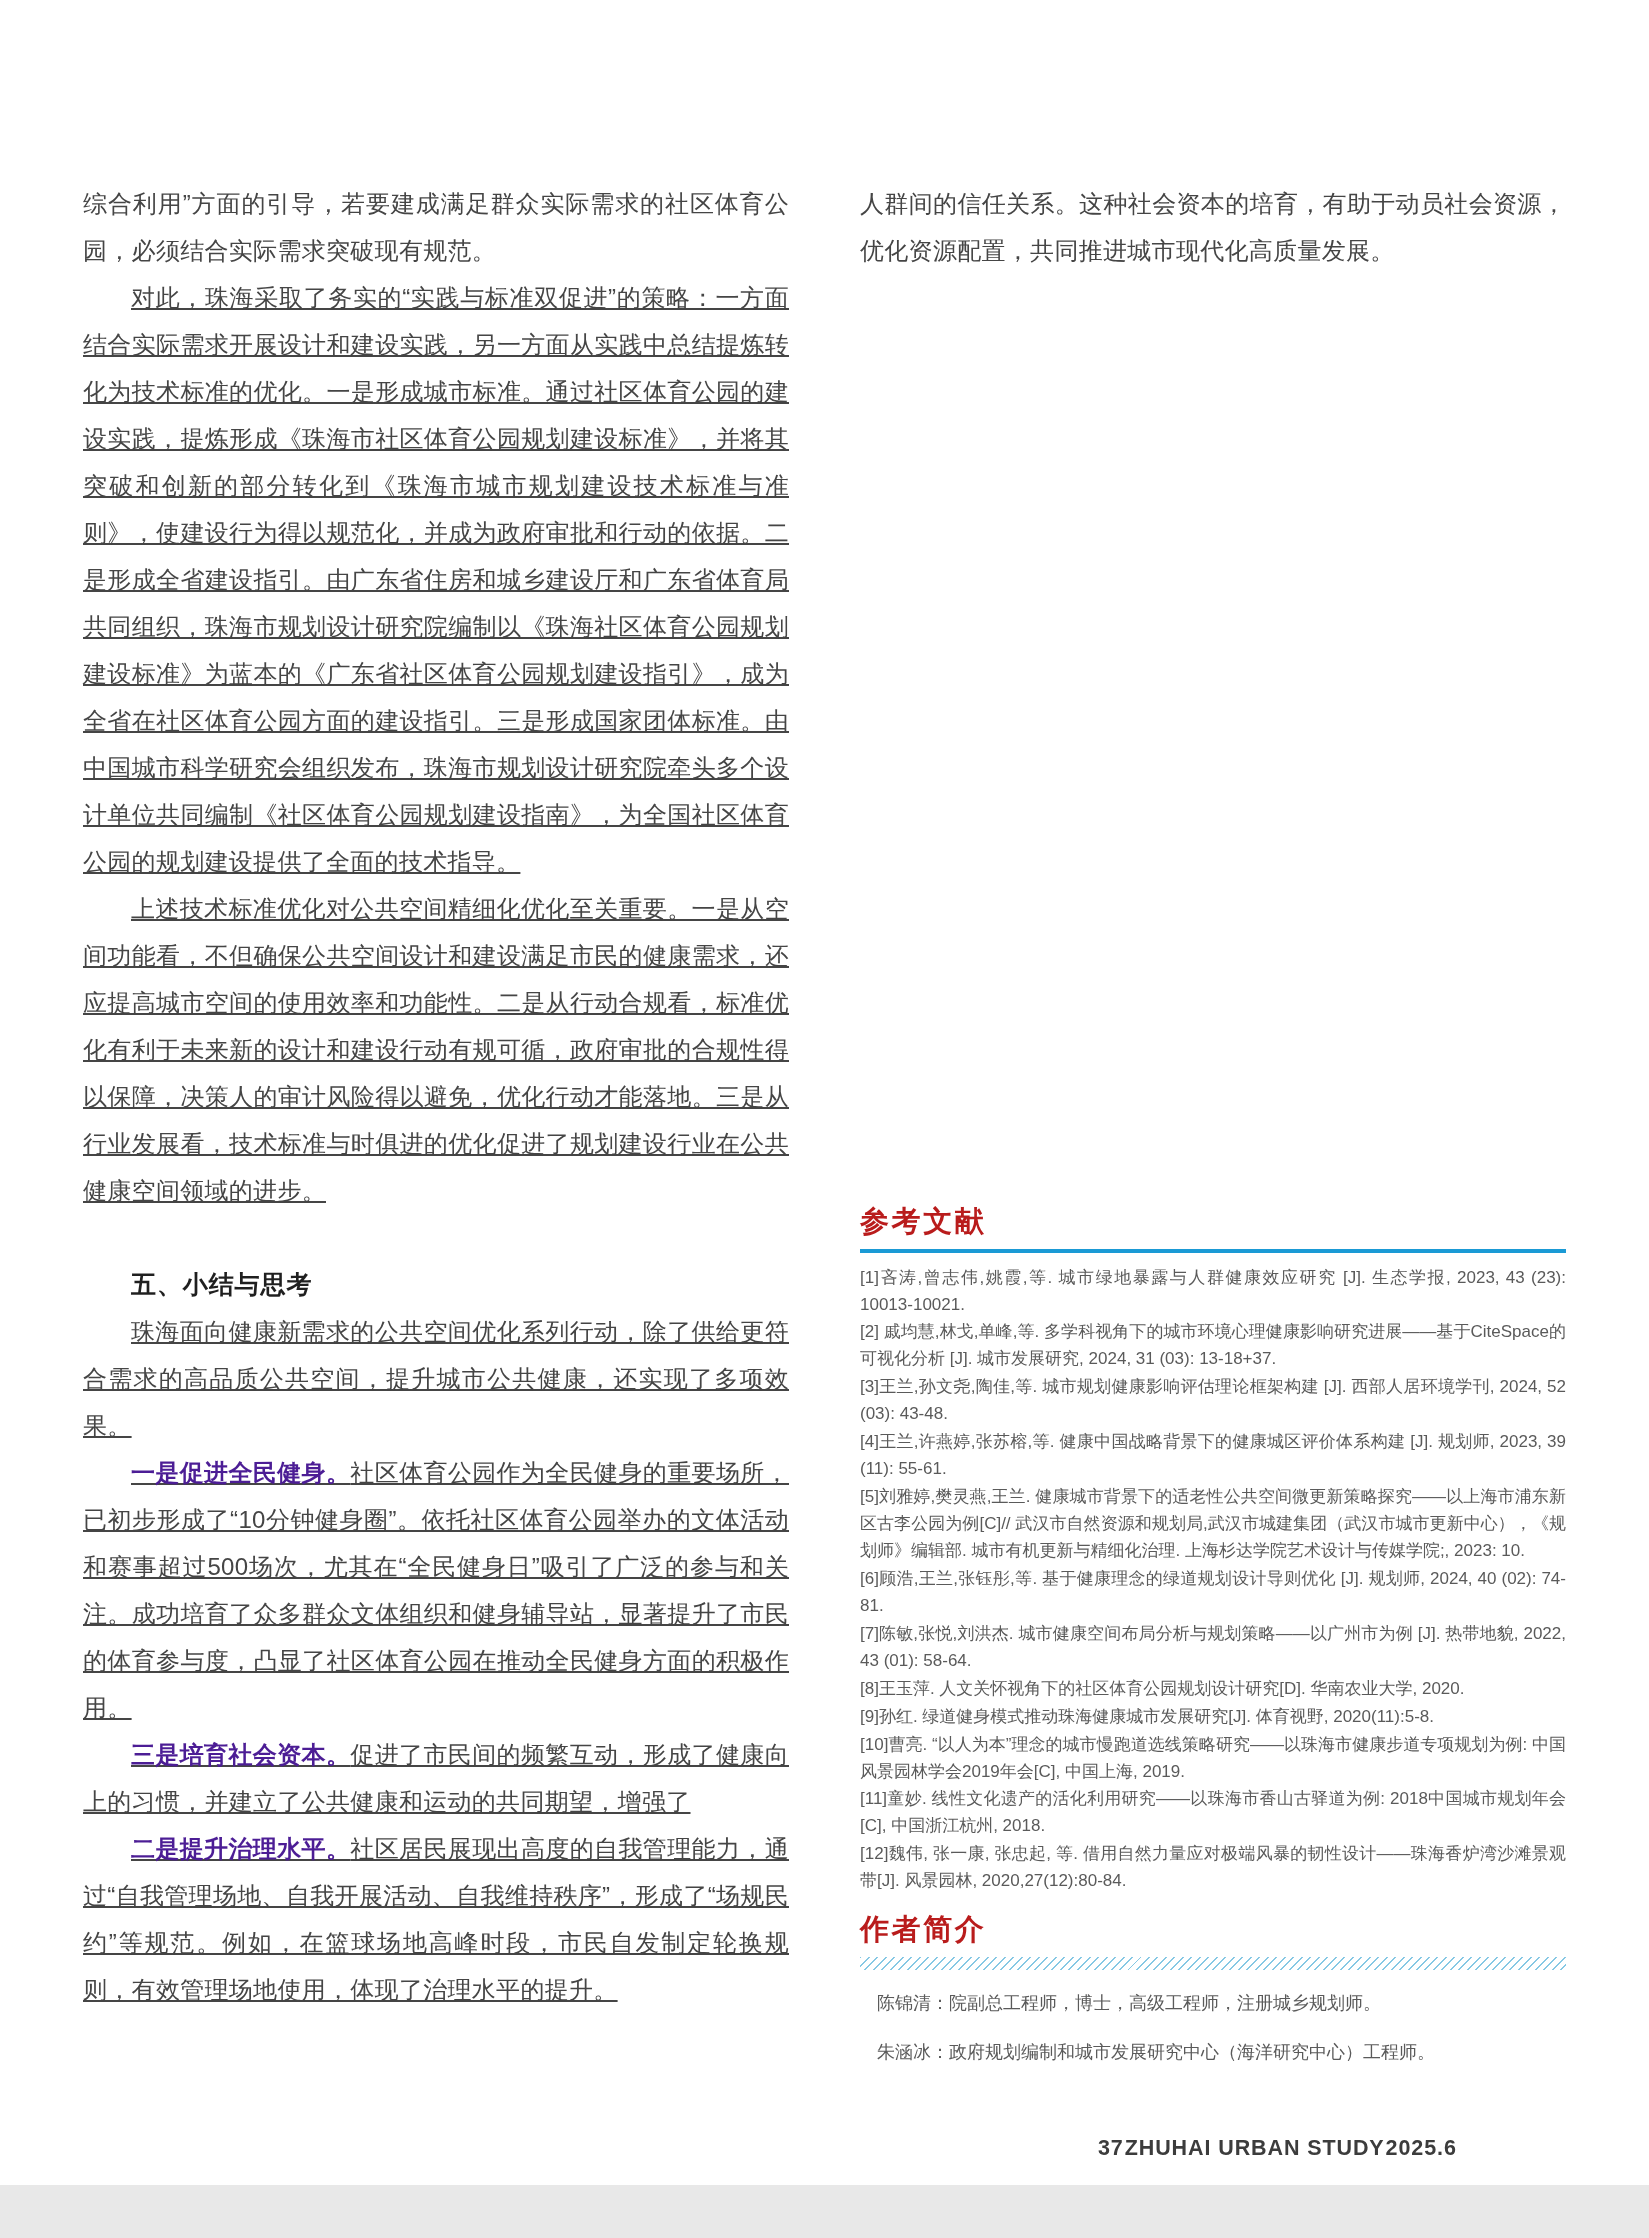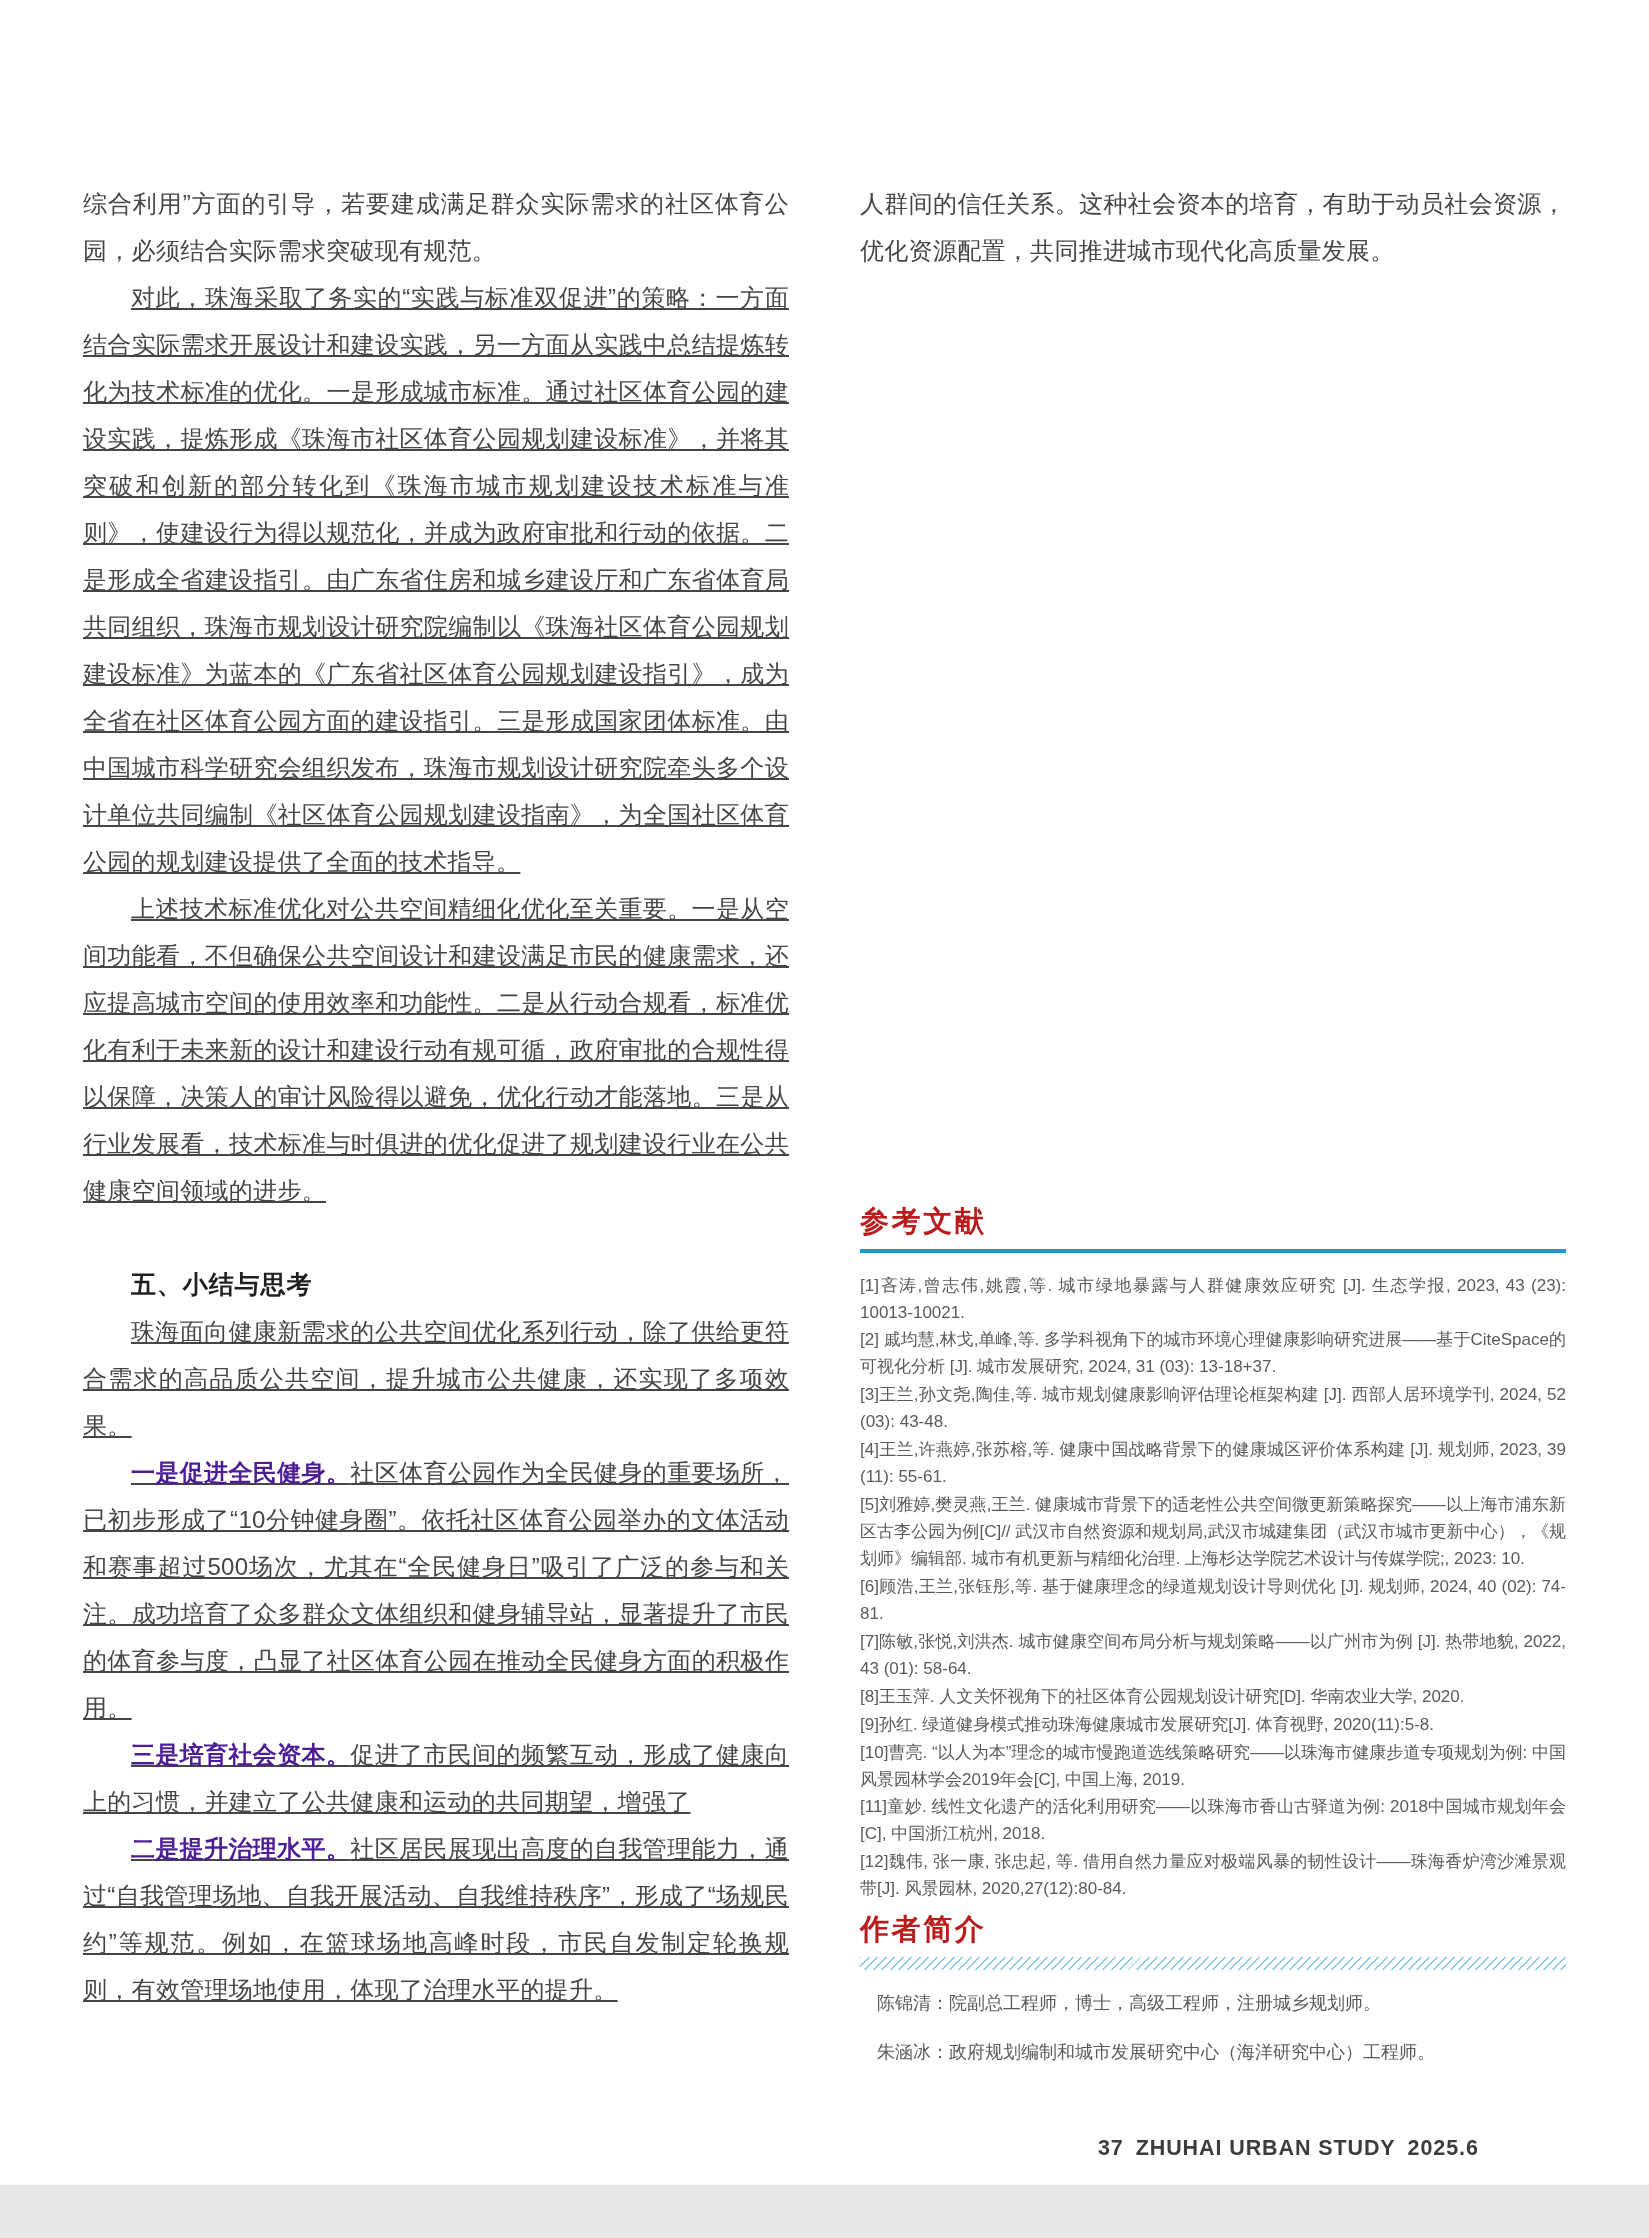--- a/index.html
+++ b/index.html
@@ -43,21 +43,21 @@
     color:#b91c1c;
     text-align:left;
     letter-spacing:2.6px;
   }
   .blue-rule{
     height:3.4px;
     background:#1a9ad5;
     margin-top:13.7px;
     border:none;
   }
-  .ref-list{margin-top:19px;}
+  .ref-list{margin-top:11px;}
   .ref-item{
     margin:0 0 0.9px 0;
     font-size:17px;
     line-height:27px;
     color:#5a5a5a;
     text-align:justify;
   }
   
   .authors-section{position:absolute;left:860px;top:1916px;width:706px;}
   .hatch-divider{
@@ -69,21 +69,21 @@
   .author-line{
     margin:17px;
     font-size:18px;
     line-height:32px;
     color:#5a5a5a;
   }
   
   .page-footer{
     position:absolute;
     left:1098px;top:2136px;
-    display:flex;align-items:center;gap:12px;
+    display:flex;align-items:center;gap:1px;
     font-size:21.5px;
     font-weight:bold;
     color:#3c3c3c;
     letter-spacing:0.9px;
   }
 </style>
 </head>
 <body>
 
 <div class="page">

